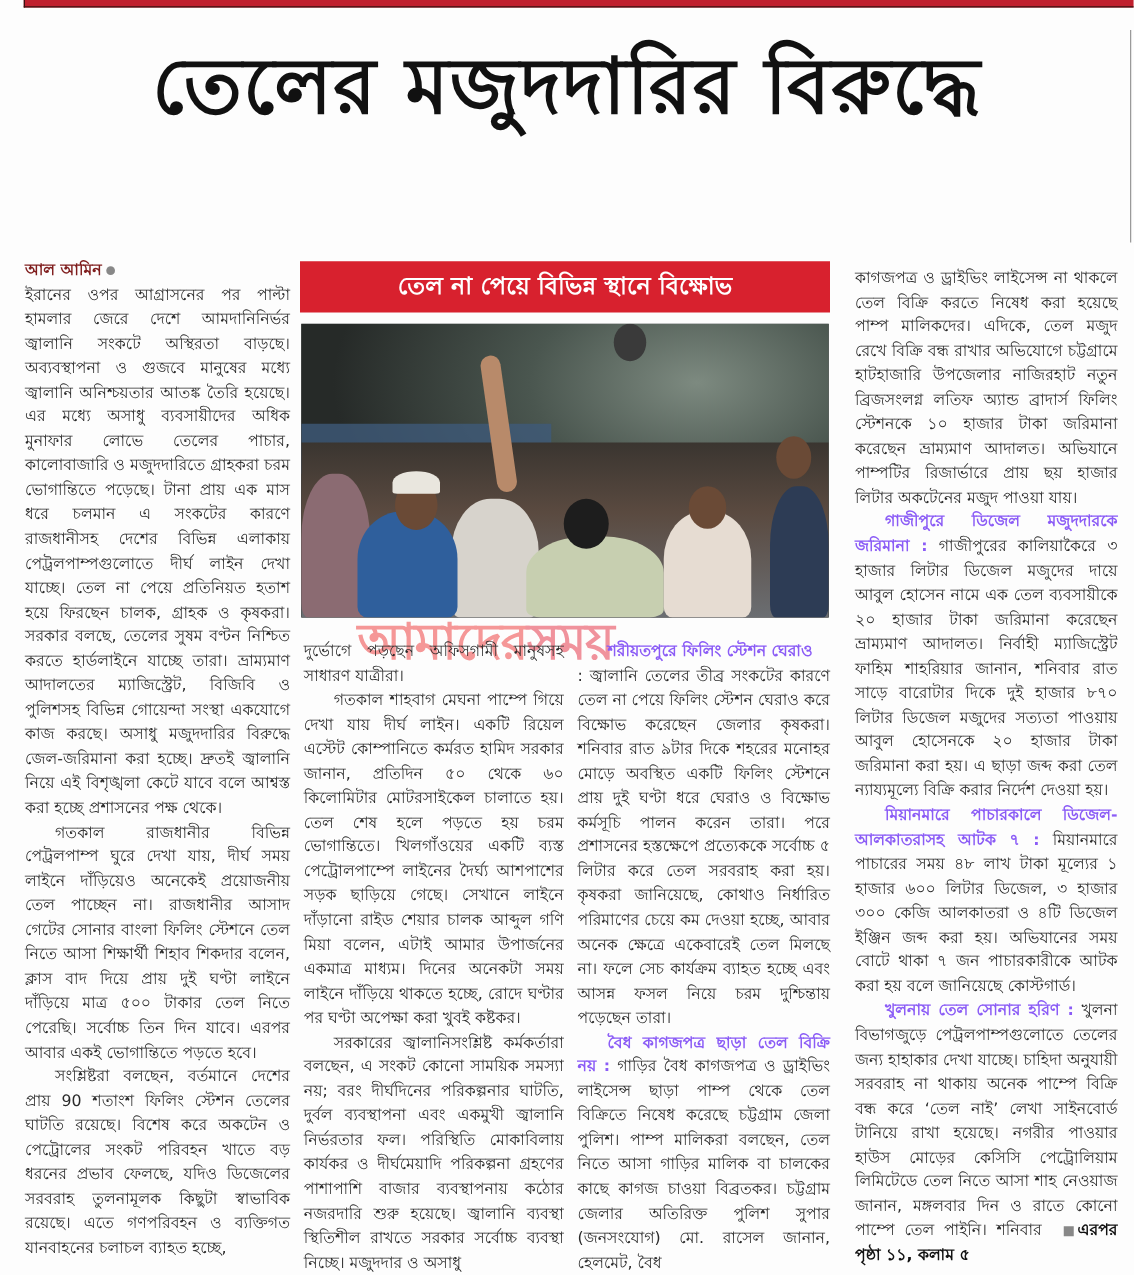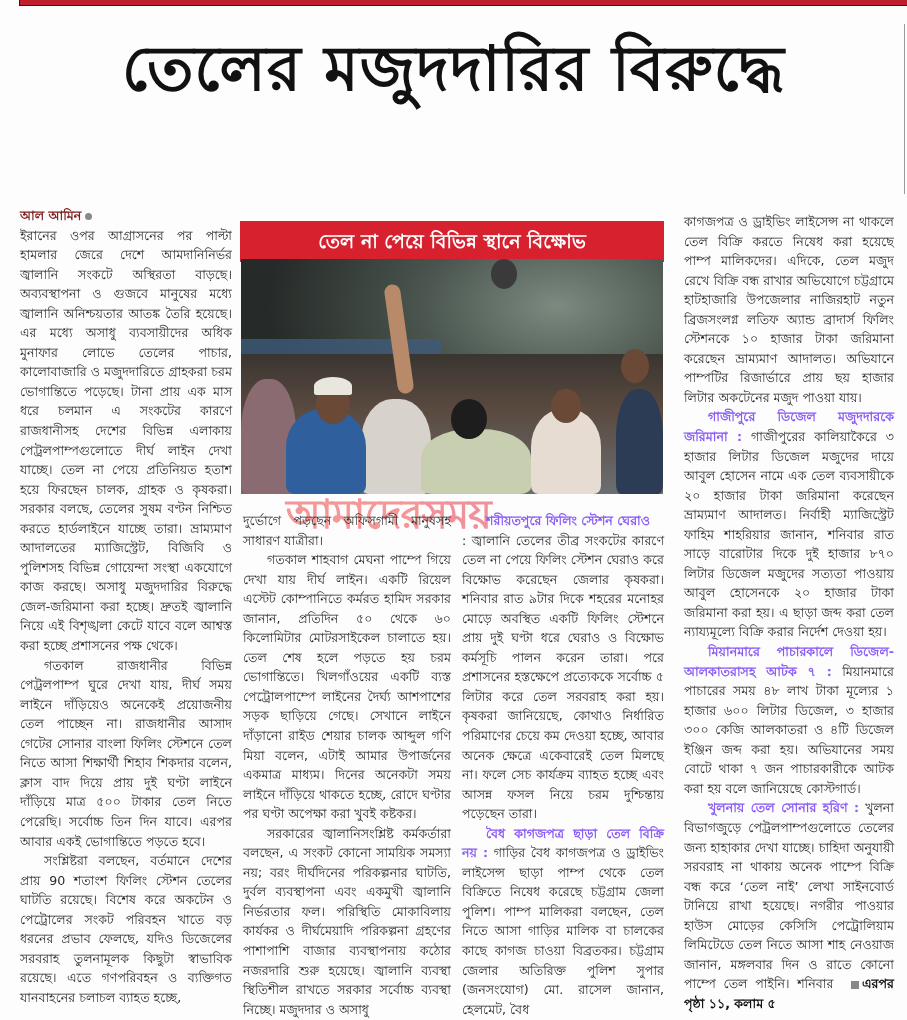--- a/index.html
+++ b/index.html
@@ -21,21 +21,21 @@
   .byline { font-weight: bold; color: #7f1d1d; }
   .byline-dot { display: inline-block; width: 7px; height: 7px; border-radius: 50%; background: #888; margin-left: 4px; vertical-align: middle; }
 
   .col1 { left: 20px; top: 206px; width: 212px; }
   .col2 { left: 243px; top: 511px; width: 208px; }
   .col3 { left: 462px; top: 511px; width: 202px; }
   .col4 { left: 684px; top: 212px; width: 210px; }
 
   .kicker { position: absolute; left: 240px; top: 209px; width: 424px; height: 41px;
     background: #d8212e; color: #fff; text-align: center;
-    font-size: 19px; line-height: 41px; font-weight: bold; margin-top: 12px; }
+    font-size: 19px; line-height: 41px; font-weight: bold; }
 
   .photo { position: absolute; left: 241px; top: 259px; width: 422px; height: 235px;
     overflow: hidden; background: #2a2d2c; }
   .photo .sky { position: absolute; left: 0; top: 0; width: 100%; height: 100%;
     background: radial-gradient(ellipse at 75% 20%, #7d8a80 0%, #4a564f 30%, #262a28 65%); }
   .photo .wall { position: absolute; left: 0; top: 80px; width: 200px; height: 40px; background: #3f5a79; opacity: .8; }
   .photo .crowd { position: absolute; left: 0; top: 95px; width: 100%; height: 140px;
     background: linear-gradient(180deg, #3a3530 0%, #5a4a40 40%, #6b6e72 100%); }
   .photo .person { position: absolute; border-radius: 45% 45% 10% 10%; }
   .p1 { left: 45px; top: 150px; width: 80px; height: 85px; background: #2f5f9c; }

